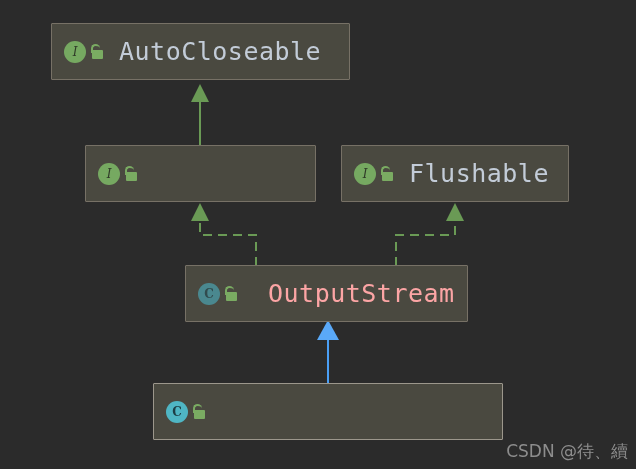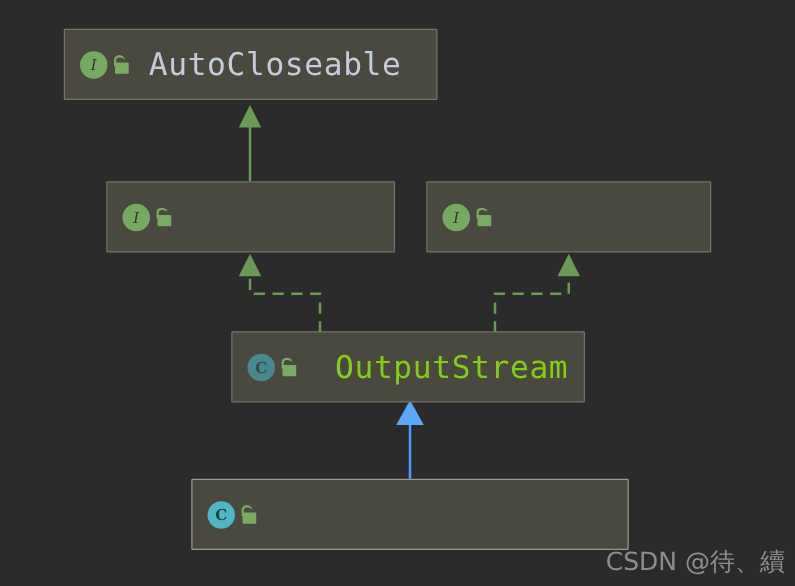--- a/index.html
+++ b/index.html
@@ -43,21 +43,21 @@
   .node-label {
     color: #c3ccd8;
     font-size: 25px;
     letter-spacing: 0.5px;
     white-space: nowrap;
     margin-left: 14px;
     font-family: "DejaVu Sans Mono", "Liberation Mono", monospace;
     text-align: right;
   }
   .node.faded .node-label {
-    color: #84cc16;
+    color: #fca5a5;
     margin-left: 29px;
   }
 
   
   .icon-wrap {
     display: flex;
     align-items: center;
     flex: 0 0 auto;
   }
 
@@ -118,21 +118,21 @@
     border-top-left-radius: 5px;
     border-top-right-radius: 5px;
   }
 
   
   #watermark {
     position: absolute;
     right: 8px;
     bottom: 6px;
     color: #8d8d8d;
-    font-size: 20px;
+    font-size: 17px;
     font-family: "DejaVu Sans", "Liberation Sans", sans-serif;
     white-space: nowrap;
   }
 </style>
 </head>
 <body>
 
 <div id="canvas">
 
   <svg id="edges" viewBox="0 0 636 469" width="636" height="469">
@@ -180,20 +180,21 @@
   </div>
 
   <div class="node" style="left:341px; top:145px; width:228px; height:57px;">
     <span class="icon-wrap">
       <span class="kind-icon kind-interface">I</span>
       <span class="lock-icon">
         <span class="lock-shackle"></span>
         <span class="lock-body"></span>
       </span>
     </span>
+    <span class="node-label">Flushable</span>
   </div>
 
   <div class="node faded" style="left:185px; top:265px; width:283px; height:57px;">
     <span class="icon-wrap">
       <span class="kind-icon kind-class-abstract">C</span>
       <span class="lock-icon">
         <span class="lock-shackle"></span>
         <span class="lock-body"></span>
       </span>
     </span>

